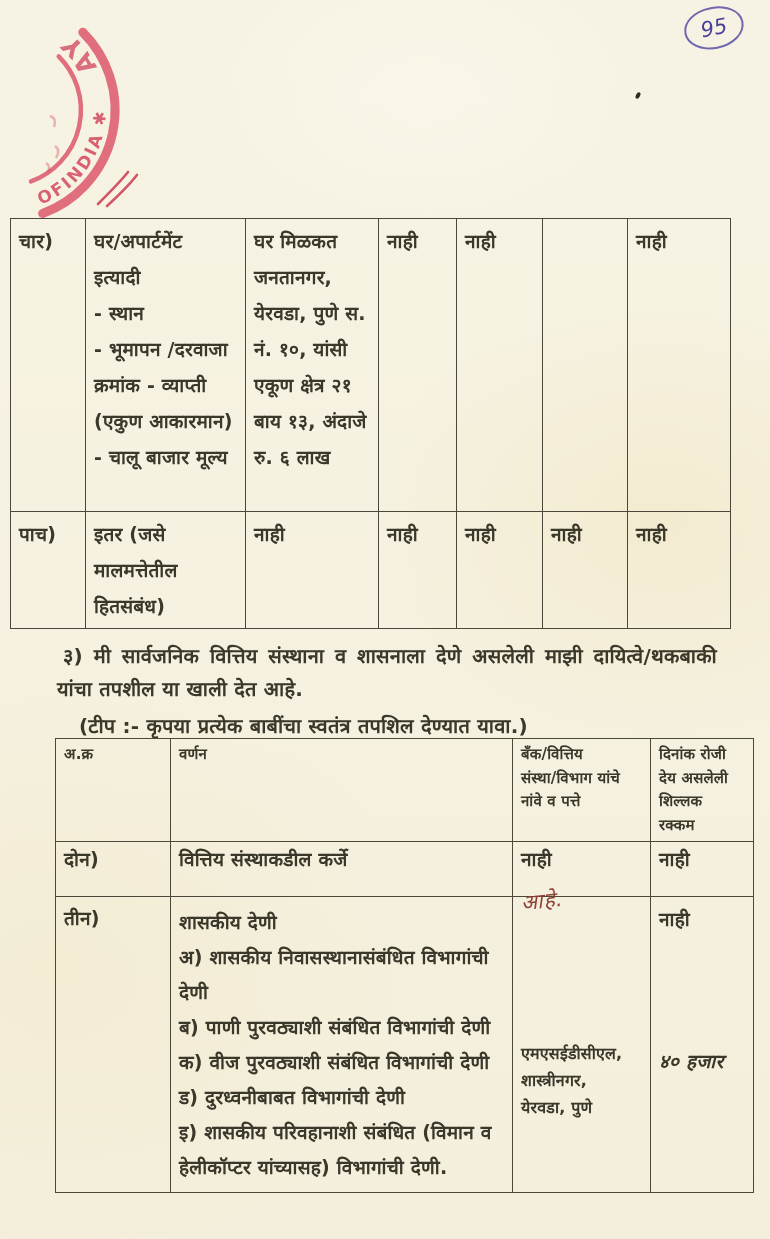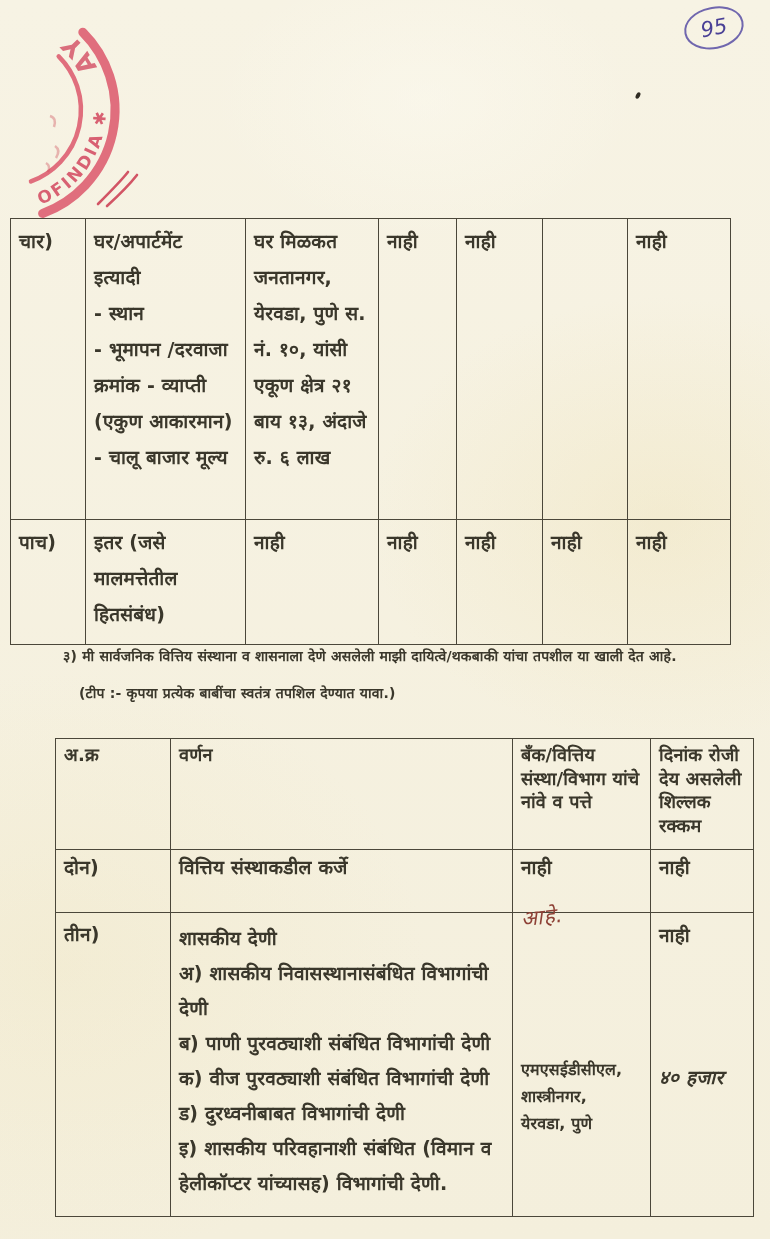--- a/index.html
+++ b/index.html
@@ -14,32 +14,32 @@
       radial-gradient(ellipse 300px 200px at 55% 8%, rgba(252,250,240,0.5), transparent 70%),
       linear-gradient(#f7f3e4, #f4efdc);
   }
 
   
   table { position:absolute; border-collapse:collapse; table-layout:fixed; }
   td {
     border:1.7px solid #4b473a;
     vertical-align:top;
     white-space:pre-line;
-    padding:4px 8px 12px 8px;
+    padding:4px 8px 4px 8px;
     font-size:19px;
     font-weight:600;
     letter-spacing:.2px;
   }
   .t1 { left:10px; top:218px; width:720px; }
   .t1 td { line-height:36px; }
   .t1 .r1 td { height:284px; }
   .t1 .r2 td { height:106px; }
 
   .t2 { left:55px; top:738px; width:698px; }
-  .t2 td.hdr { line-height:23.5px; font-size:18px; height:92px; padding-top:4px; }
+  .t2 td.hdr { line-height:23.5px; font-size:15px; height:92px; padding-top:4px; }
   .t2 .r1 td { height:50px; }
   .t2 .r2 td { height:46px; }
   .t2 .r3 td { height:283px; line-height:35px; position:relative; }
   .t2 .r3 td.desc-cell { padding-top:8px; }
 
   .cell-rel { position:relative; white-space:normal; }
   .ahe {
     position:absolute; top:-13px; left:8px;
     color:#8e4136; font-size:21px; font-style:italic; font-weight:500;
     transform:rotate(-6deg); white-space:nowrap; letter-spacing:1px;
@@ -47,21 +47,21 @@
   .addr {
     position:absolute; top:143px; left:8px;
     line-height:27px; font-size:16px; font-weight:600; white-space:pre-line;
   }
   .amt-top { position:absolute; top:5px; left:8px; font-weight:600; }
   .amt-val { position:absolute; top:147px; left:8px; font-weight:600; white-space:nowrap;font-style:italic; }
 
   
   .para {
     position:absolute; left:57px; top:640px; width:660px;
-    font-size:14px; line-height:33px; font-weight:600;
+    font-size:20px; line-height:33px; font-weight:600;
     text-align:justify; letter-spacing:.2px;
   }
   .para .main { text-indent:6px; }
   .para .note { text-align:left; padding-left:22px; margin-top:4px; }
 
   
   .pagenum {
     position:absolute; left:684px; top:7px; width:56px; height:38px;
     border:2.3px solid rgba(88,78,165,.85); border-radius:50% 48% 52% 50%;
     transform:rotate(-11deg);

